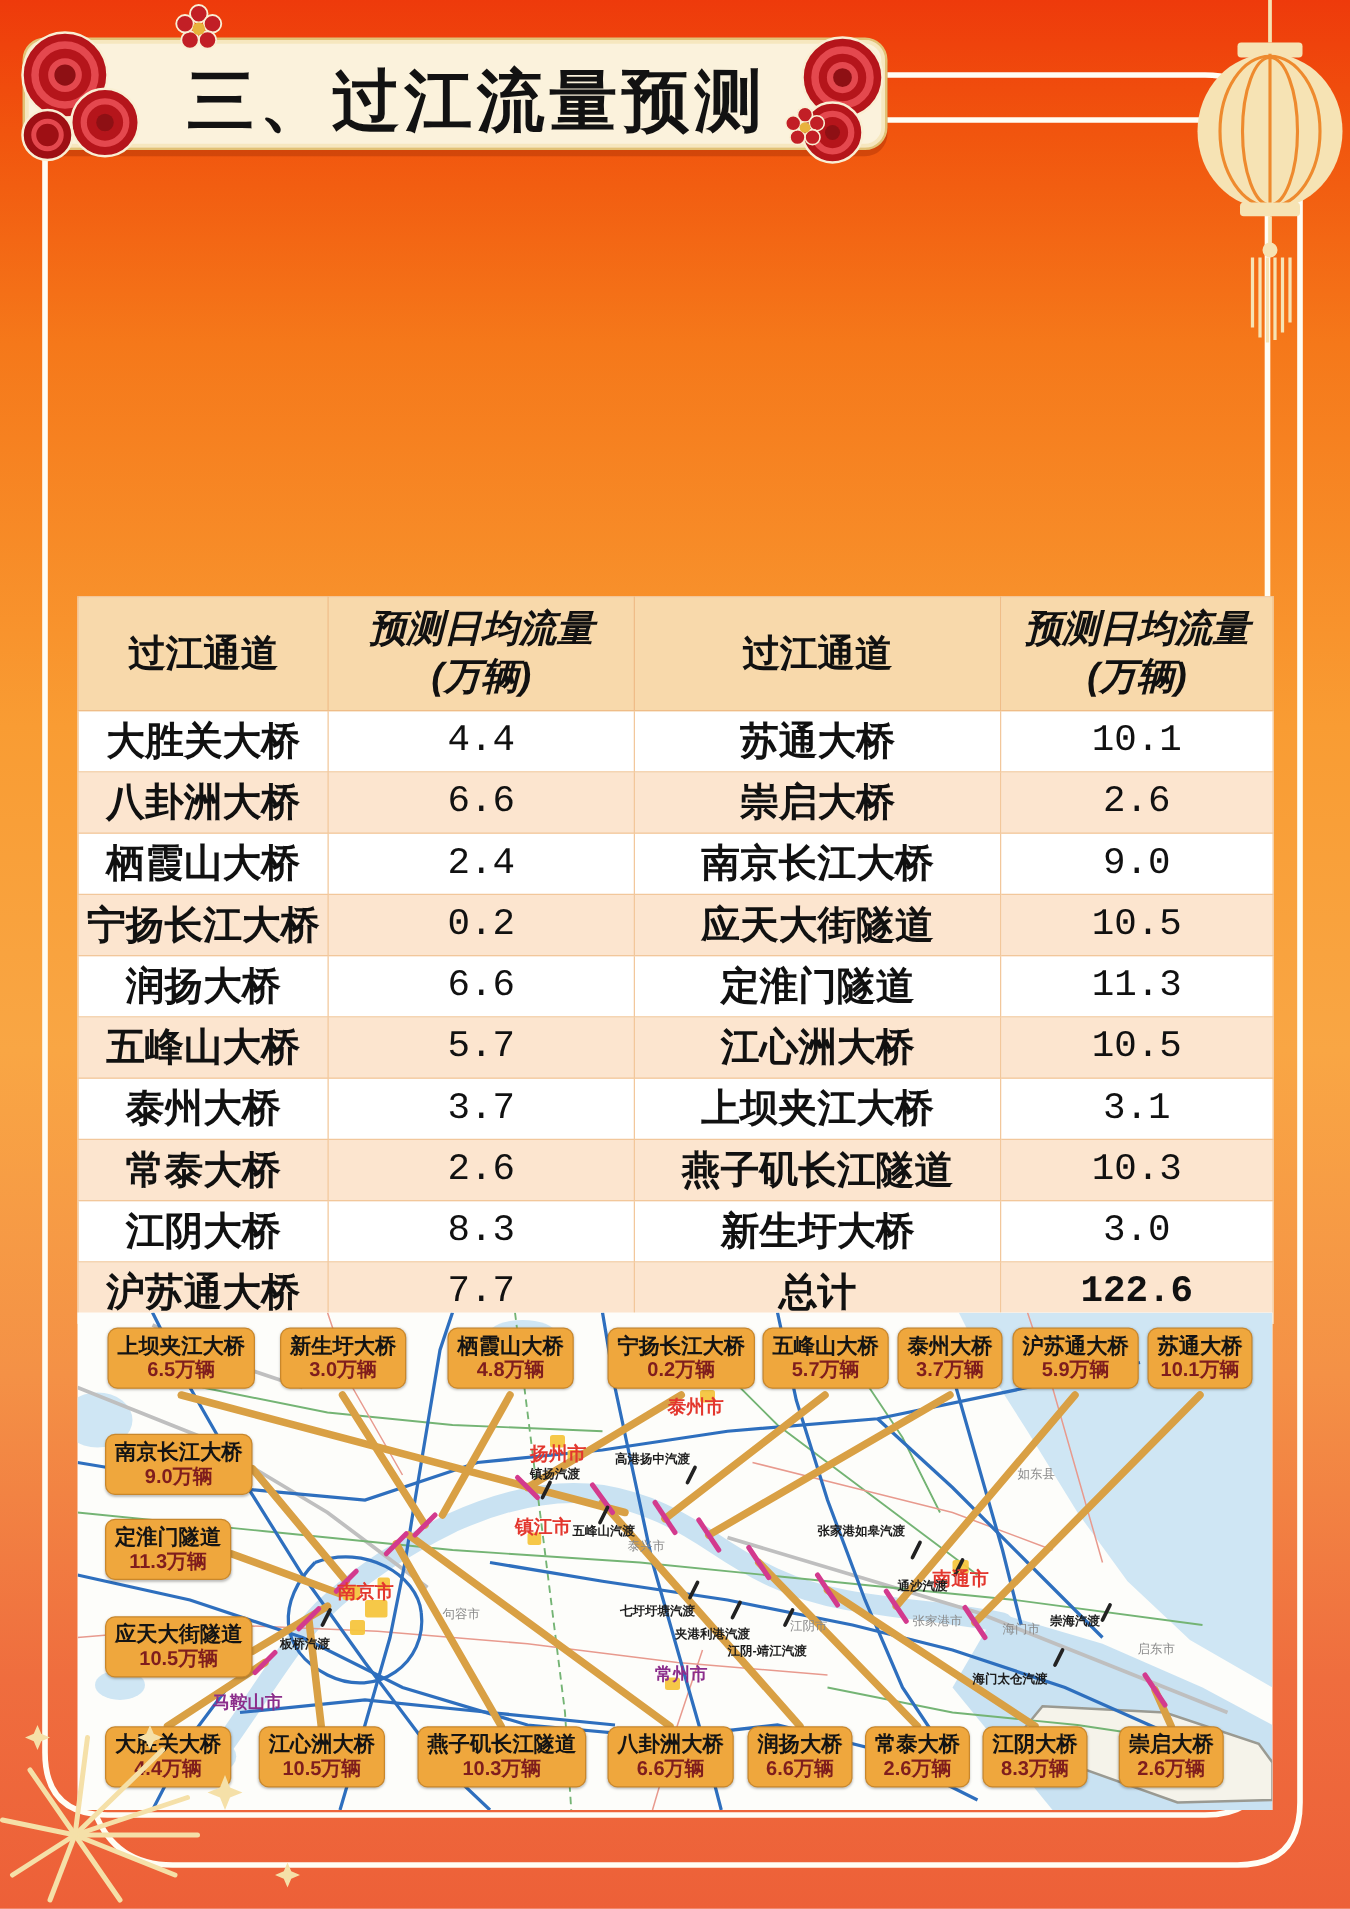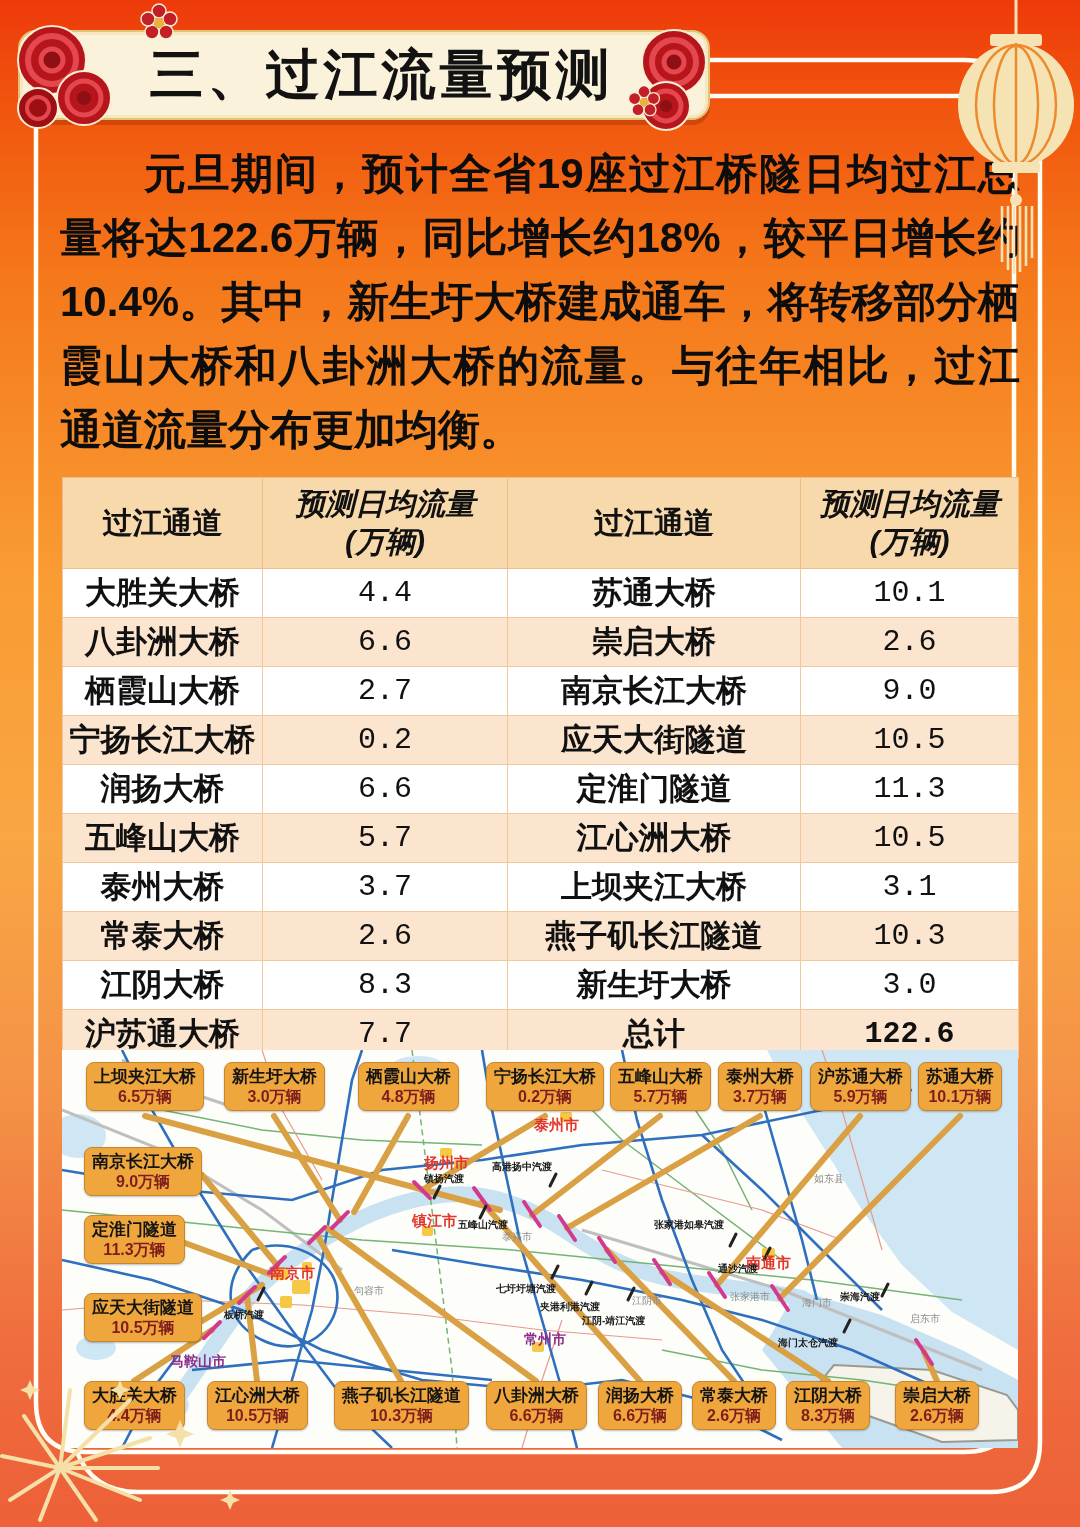--- a/index.html
+++ b/index.html
@@ -4,21 +4,21 @@
 <style>
   html,body{margin:0;padding:0;}
   body{font-family:"Liberation Sans","DejaVu Sans",sans-serif;}
   .page{position:relative;width:1080px;height:1527px;overflow:hidden;
     background:linear-gradient(180deg,#ee3a0b 0%,#f1550e 7%,#f5781a 18%,#f99c33 38%,#f9a644 55%,#f49146 72%,#ef6d3e 88%,#ed6038 100%);}
   .frame-svg{position:absolute;left:0;top:0;z-index:1;}
   
   .banner{position:absolute;left:18px;top:30px;width:688px;height:86px;z-index:5;
     background:#fbf2dc;border:2px solid #e2c276;border-radius:18px;
     box-shadow:0 5px 0 rgba(130,25,0,.28), inset 0 0 0 3px #f6e7bf;
-    display:flex;align-items:center;justify-content:center;}
+    display:flex;align-items:flex-end;justify-content:center;}
   .banner-title{font-size:54px;font-weight:800;color:#121212;letter-spacing:4px;
     padding-left:105px;padding-right:70px;white-space:nowrap;}
   .ornament{position:absolute;z-index:6;}
   .blossom{position:absolute;z-index:7;}
   .lantern{position:absolute;left:940px;top:0;z-index:4;}
   .fireworks{position:absolute;left:0;top:1360px;z-index:4;}
   
   .intro{position:absolute;left:60px;top:142px;width:960px;z-index:3;
     font-size:42px;line-height:64px;font-weight:700;color:#0d0d0d;
     text-align:justify;text-indent:84px;margin:0;}
@@ -136,21 +136,20 @@
     <g fill="#c21f26" stroke="#f9efd4" stroke-width="1.5">
       <circle cx="21" cy="9" r="7"></circle>
         <circle cx="32" cy="17" r="7"></circle>
         <circle cx="28" cy="30" r="7"></circle>
       <circle cx="14" cy="30" r="7"></circle>
         <circle cx="10" cy="17" r="7"></circle>
     </g>
     <circle cx="21" cy="21" r="5" fill="#e8b23c"></circle>
   </svg>
 
-  <p class="intro">元旦期间，预计全省19座过江桥隧日均过江总量将达122.6万辆，同比增长约18%，较平日增长约10.4%。其中，新生圩大桥建成通车，将转移部分栖霞山大桥和八卦洲大桥的流量。与往年相比，过江通道流量分布更加均衡。</p>
 
   <table class="traffic-table">
     <colgroup>
         <col class="c1">
         <col class="c2">
         <col class="c3">
         <col class="c4">
       </colgroup>
     <thead>
       <tr>
@@ -174,21 +173,21 @@
           <td class="bval">10.1</td>
         </tr>
       <tr class="alt">
           <td class="bname">八卦洲大桥</td>
           <td class="bval">6.6</td>
           <td class="bname">崇启大桥</td>
           <td class="bval">2.6</td>
         </tr>
       <tr>
           <td class="bname">栖霞山大桥</td>
-          <td class="bval">2.7</td>
+          <td class="bval">2.4</td>
           <td class="bname">南京长江大桥</td>
           <td class="bval">9.0</td>
         </tr>
       <tr class="alt">
           <td class="bname">宁扬长江大桥</td>
           <td class="bval">0.2</td>
           <td class="bname">应天大街隧道</td>
           <td class="bval">10.5</td>
         </tr>
       <tr>

